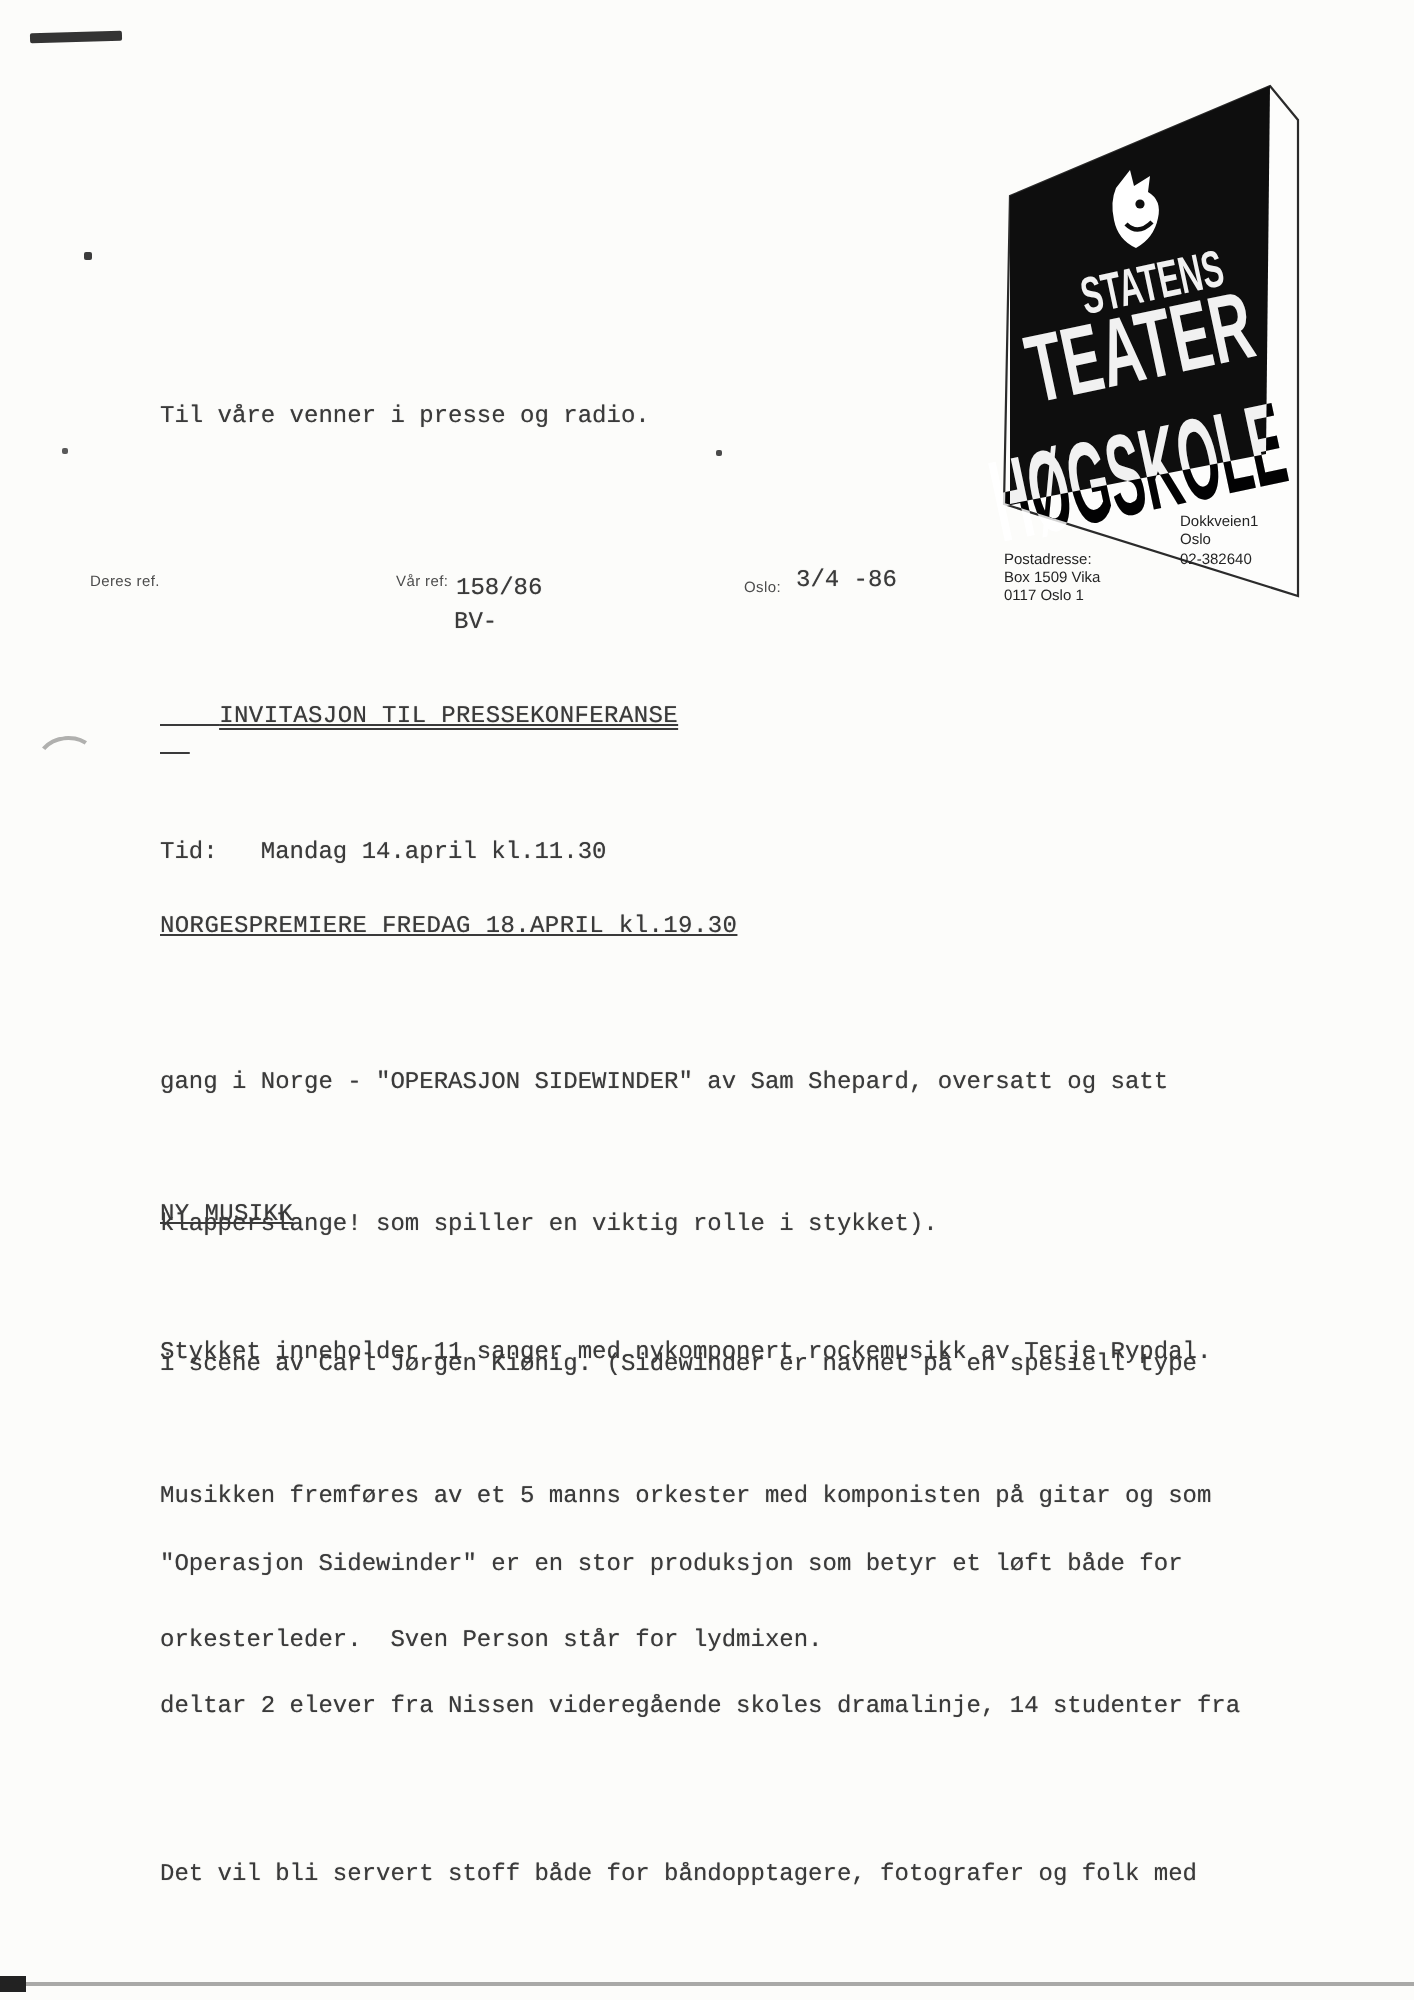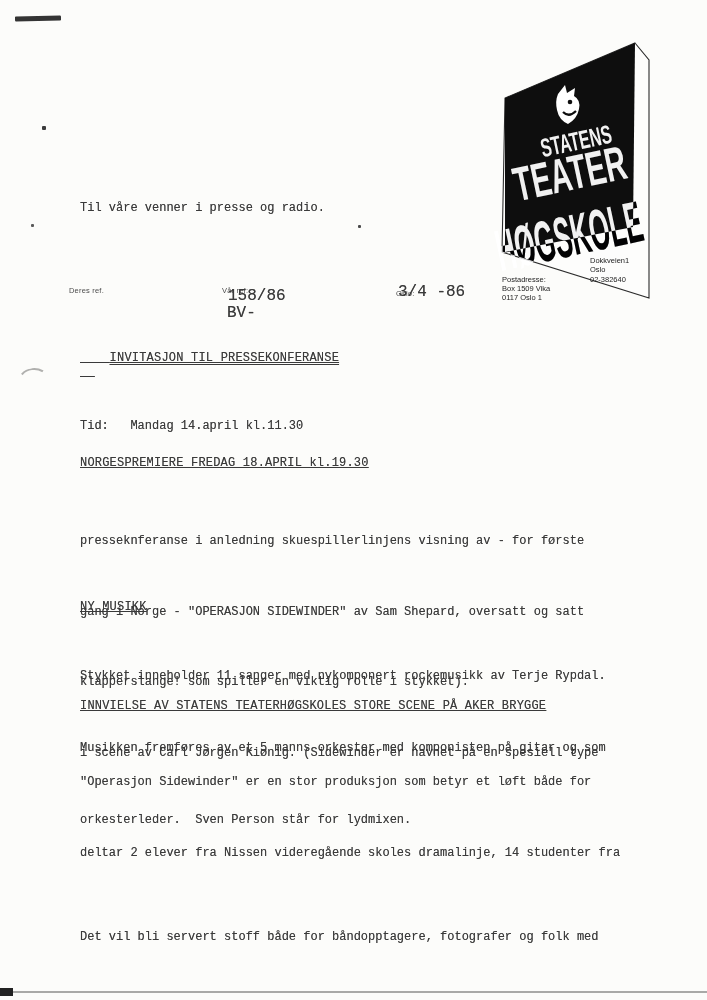--- a/index.html
+++ b/index.html
@@ -9,22 +9,22 @@
     font-family:"Liberation Mono",monospace;color:#3a3a3a;
   }
   .tline{position:absolute;left:80px;font-size:12px;white-space:pre;
     text-shadow:0 0 .4px rgba(40,40,40,.55);}
   .para{position:absolute;left:80px;font-size:12px;white-space:pre;
     line-height:23.5px;text-shadow:0 0 .4px rgba(40,40,40,.55);}
   .para.lh24{line-height:24px;}
   .heading{letter-spacing:.2px;text-decoration:underline;}
   .underlined{text-decoration:underline;text-underline-offset:3px;text-decoration-thickness:1px;}
   .lh-label{position:absolute;font-family:"Liberation Sans",sans-serif;
-    font-size:7.5px;color:#4c4c4c;letter-spacing:.2px;margin-left:24px;}
-  .typed{position:absolute;font-size:16px;white-space:pre;
+    font-size:7.5px;color:#4c4c4c;letter-spacing:.2px;}
+  .typed{position:absolute;font-size:12px;white-space:pre;
     text-shadow:0 0 .4px rgba(40,40,40,.55);}
   
   .mark-bar{position:absolute;left:15px;top:16px;width:46px;height:5px;
     background:#343434;border-radius:1px;transform:rotate(-1.5deg);}
   .dot{position:absolute;border-radius:1px;background:#3c3c3c;}
   .dot1{left:42px;top:126px;width:4px;height:4px;}
   .dot2{left:31px;top:224px;width:3px;height:3px;background:#5a5a5a;}
   .dot3{left:358px;top:225px;width:3px;height:3px;background:#4a4a4a;}
   .arc-mark{position:absolute;left:18px;top:368px;width:27px;height:22px;
     border:2px solid transparent;border-top:2px solid #b0b0ae;border-radius:50%;
@@ -84,34 +84,32 @@
   <div class="typed" style="left:398px;top:283px">3/4 -86</div>
 
   <div class="tline heading" style="top:337px">
     <span class="underlined">INVITASJON TIL PRESSEKONFERANSE</span>
   </div>
 
   <div class="tline" style="top:419px">Tid:   Mandag 14.april kl.11.30</div>
   <div class="tline heading" style="top:456px">NORGESPREMIERE FREDAG 18.APRIL kl.19.30</div>
 
   <div class="para" style="top:483px">
-    <div>presseknferanse i anledning skuespillerlinjens visning av - for første</div>
     <div>gang i Norge - "OPERASJON SIDEWINDER" av Sam Shepard, oversatt og satt</div>
     <div>klapperslange! som spiller en viktig rolle i stykket).</div>
     <div>i scene av Carl Jørgen Kiønig. (Sidewinder er navnet på en spesiell type</div>
   </div>
 
   <div class="tline heading" style="top:600px">NY MUSIKK</div>
   <div class="para lh24" style="top:616px">
     <div>Stykket inneholder 11 sanger med nykomponert rockemusikk av Terje Rypdal.</div>
     <div>Musikken fremføres av et 5 manns orkester med komponisten på gitar og som</div>
     <div>orkesterleder.  Sven Person står for lydmixen.</div>
   </div>
 
-  <div class="tline heading" style="top:699px">INNVIELSE AV STATENS TEATERHØGSKOLES STORE SCENE PÅ AKER BRYGGE</div>
 
   <div class="para" style="top:724px">
     <div>"Operasjon Sidewinder" er en stor produksjon som betyr et løft både for</div>
     <div>deltar 2 elever fra Nissen videregående skoles dramalinje, 14 studenter fra</div>
     
     
     
   </div>
 
   <div class="para lh24" style="top:877px">

